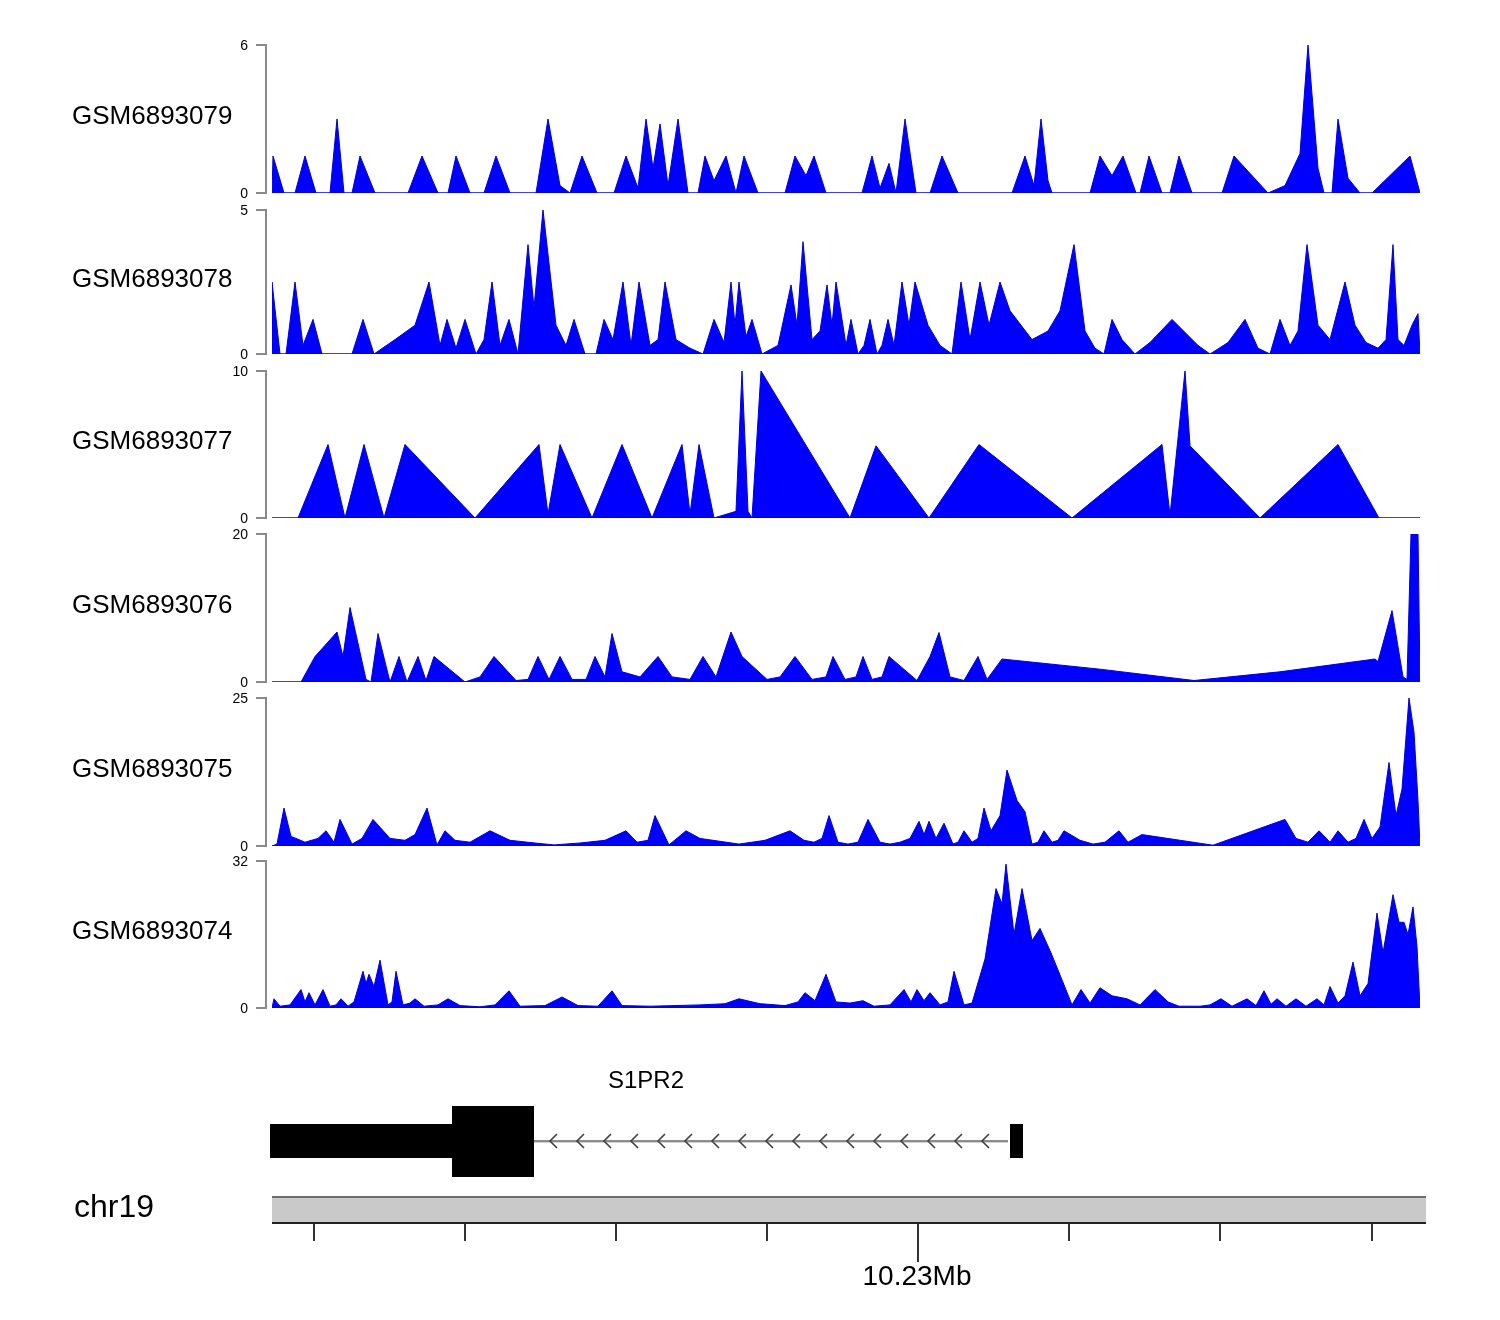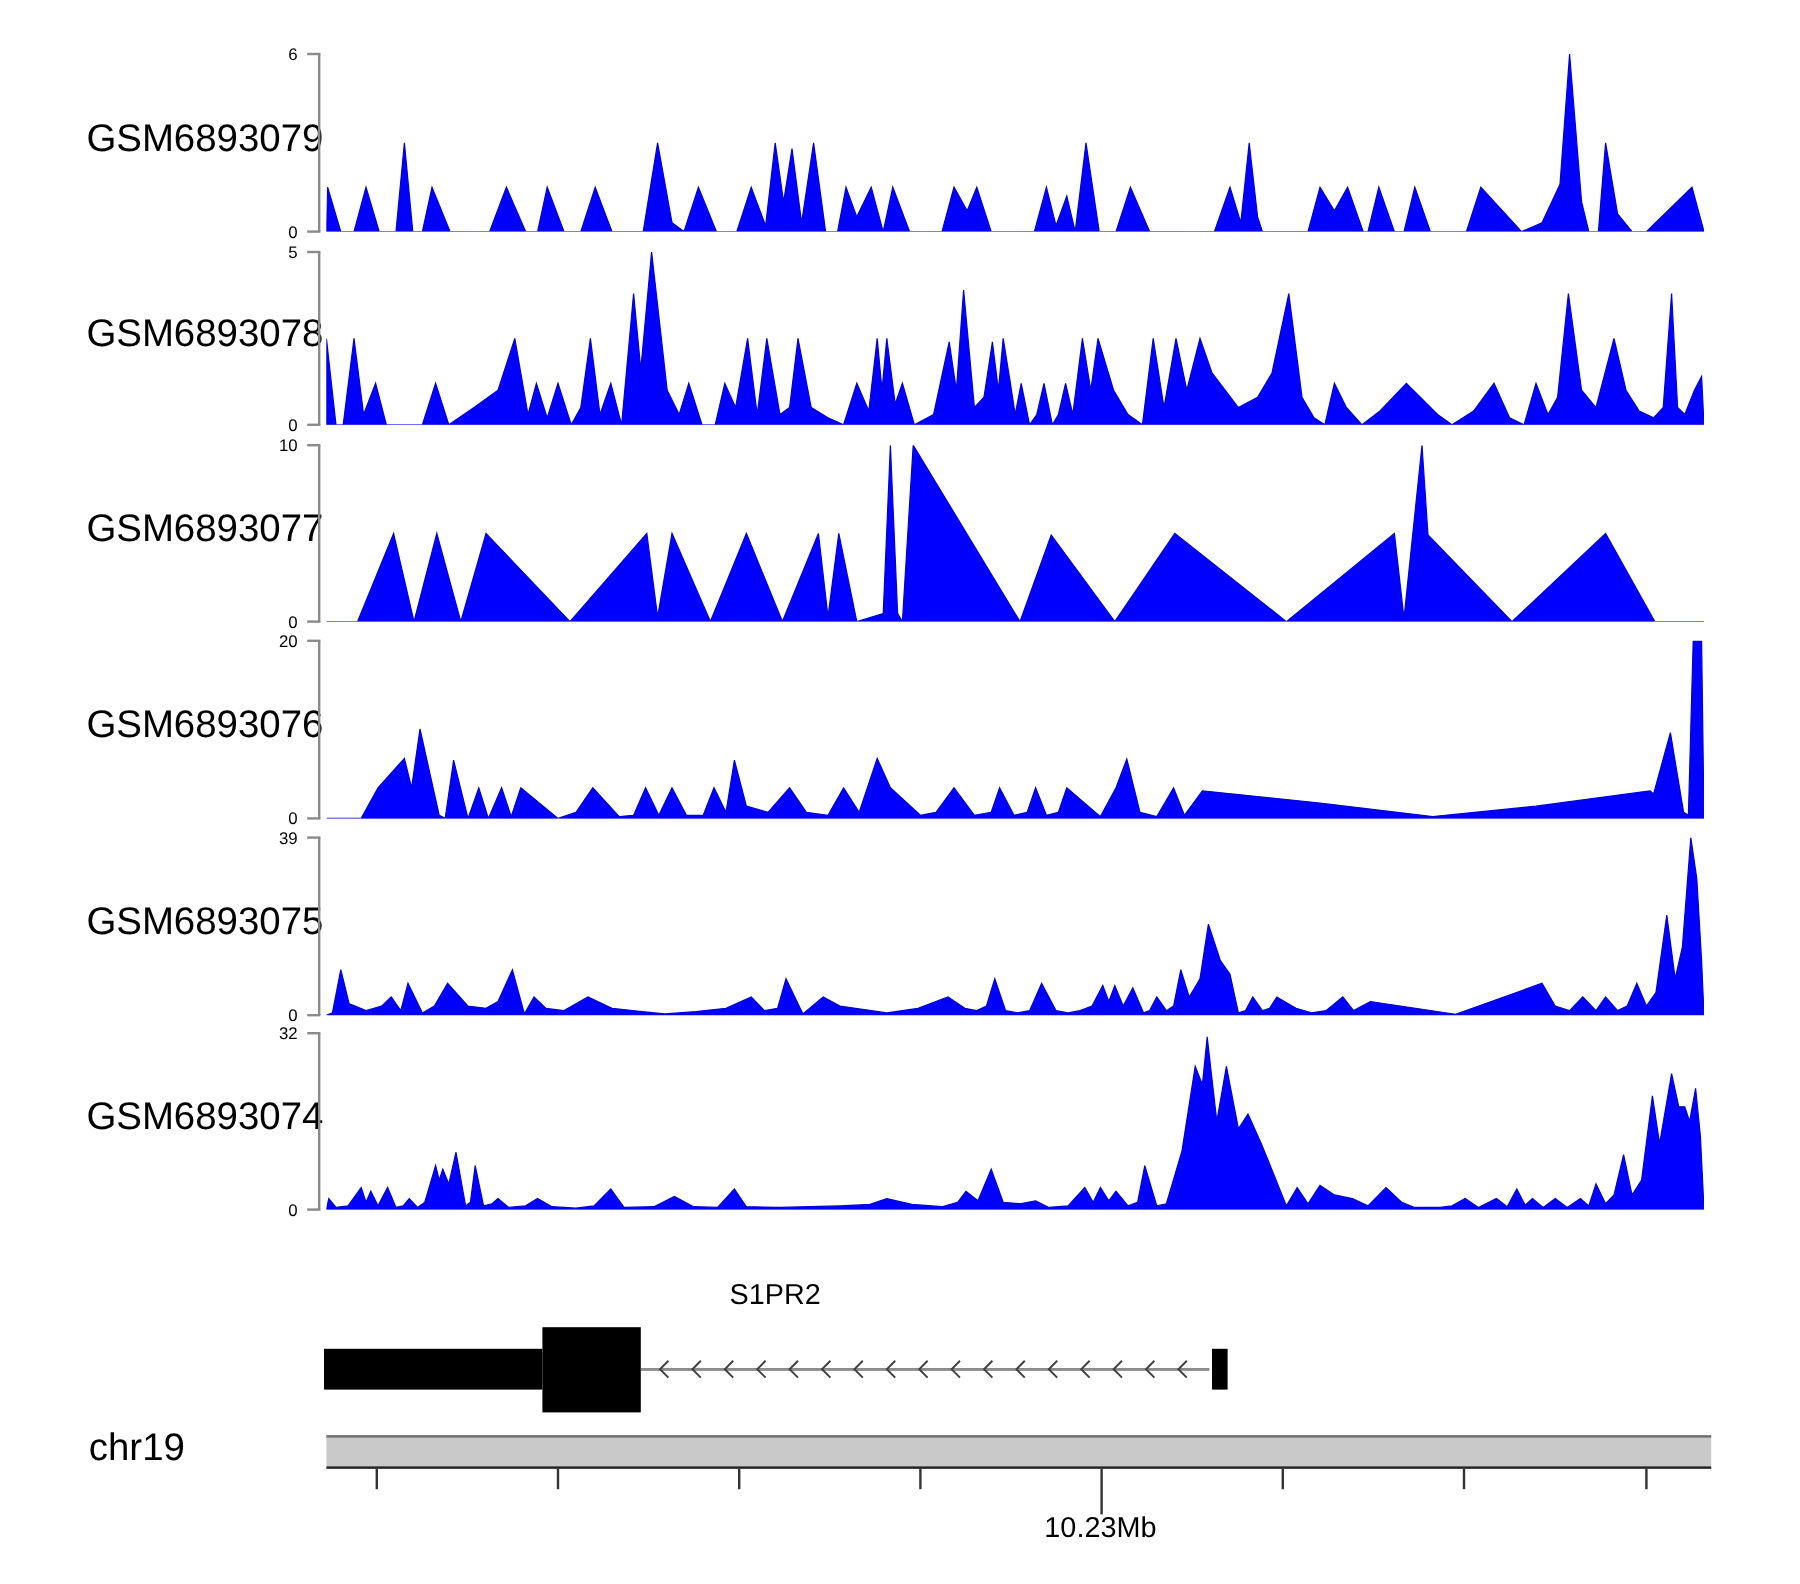--- a/index.html
+++ b/index.html
@@ -1,40 +1,40 @@
 <!DOCTYPE html>
 <html><head>
 <meta charset="utf-8">
 <style>
   html,body{margin:0;padding:0;background:#fff;}
   #figure{position:relative;width:1500px;height:1320px;background:#fff;overflow:hidden;
           font-family:"Liberation Sans",sans-serif;color:#000;}
   .track{position:absolute;left:0;width:1500px;}
   .track-label{position:absolute;left:72px;top:47%;transform:translateY(-50%);
-               font-size:32px;white-space:nowrap;text-align:right;}
+               font-size:26px;white-space:nowrap;text-align:right;}
   .yaxis-line{position:absolute;left:265px;top:0;bottom:0;width:2px;background:#8a8a8a;}
   .ytick{position:absolute;left:256px;width:11px;height:2px;background:#8a8a8a;}
   .ytick.top{top:-1px;} .ytick.bottom{bottom:-1px;}
   .ylabel{position:absolute;right:1252px;font-size:14px;line-height:14px;text-align:right;}
   .ylabel.top{top:-7px;} .ylabel.bottom{bottom:-7px;}
   .area{position:absolute;left:272px;top:0;}
   
   .gene-label{position:absolute;left:646px;top:1066px;transform:translateX(-50%);
               font-size:24px;}
   .utr-bar{position:absolute;left:270px;top:1124px;width:182px;height:34px;background:#000;}
   .cds-box{position:absolute;left:452px;top:1106px;width:82px;height:71px;background:#000;}
   .terminal-exon{position:absolute;left:1010px;top:1124px;width:13px;height:34px;background:#000;}
   #intron-svg{position:absolute;left:534px;top:1124px;}
   
   .chrom-label{position:absolute;left:74px;top:1188px;font-size:32px;}
   .chrom-bar{position:absolute;left:272px;top:1196px;width:1154px;height:24px;
              background:#c9c9c9;border-top:2px solid #6e6e6e;border-bottom:2px solid #222;}
   .chrom-tick{position:absolute;width:2px;background:#333;top:1224px;}
   .chrom-tick.minor{height:17px;} .chrom-tick.major{height:38px;}
-  .chrom-tick-label{position:absolute;top:1260px;transform:translateX(-50%);font-size:24px;}
+  .chrom-tick-label{position:absolute;top:1260px;transform:translateX(-50%);font-size:28px;}
 </style>
 </head>
 <body>
 
 <div id="figure">
 
   <div id="tracks-layer">
     <div class="track" style="top: 45px; height: 148px;">
       <div class="track-label">GSM6893079</div>
       <div class="yaxis-line"></div>
@@ -81,21 +81,21 @@
       <svg class="area" preserveAspectRatio="none" viewBox="0 0 1148 148" width="1148" height="148">
         <polygon points="0,148 0.0,148.0 29.0,148.0 43.0,122.5 65.0,98.0 71.0,122.5 78.0,73.5 94.0,145.4 99.0,148.0 106.0,99.5 118.0,148.0 127.0,122.5 135.0,148.0 146.0,122.5 154.0,146.5 162.0,122.5 193.0,148.0 208.0,142.9 222.0,122.5 244.0,146.5 256.0,145.4 266.0,122.5 277.0,145.4 288.0,122.5 300.0,145.4 314.0,145.4 323.0,122.5 333.0,142.9 340.0,99.5 350.0,137.8 368.0,142.9 386.0,122.5 400.0,142.9 418.0,145.4 431.0,122.5 444.0,142.9 459.0,98.0 470.0,122.5 495.0,145.4 508.0,142.9 523.0,122.5 540.0,145.4 554.0,142.9 561.0,122.5 573.0,145.4 584.0,142.9 591.0,122.5 600.0,145.4 610.0,142.9 617.0,122.5 645.0,146.5 658.0,122.5 667.0,98.5 678.0,142.9 692.0,146.5 706.0,122.5 715.0,145.4 730.0,125.0 828.0,135.2 922.0,146.5 1008.0,137.8 1103.0,125.0 1106.0,127.6 1120.0,76.6 1131.0,142.9 1135.0,145.4 1139.0,0.0 1146.0,0.0 1148.0,148.0 1148,148" fill="#0000ff" stroke="#0000d8" stroke-width="1"></polygon>
       </svg>
     </div>
 
     <div class="track" style="top: 698px; height: 148px;">
       <div class="track-label">GSM6893075</div>
       <div class="yaxis-line"></div>
       <div class="ytick top"></div>
       <div class="ytick bottom"></div>
-      <div class="ylabel top">39</div>
+      <div class="ylabel top">25</div>
       <div class="ylabel bottom">0</div>
       <svg class="area" preserveAspectRatio="none" viewBox="0 0 1148 148" width="1148" height="148">
         <polygon points="0,148 0.0,148.0 5.0,146.1 12.0,110.1 19.0,138.5 24.0,140.4 33.0,144.2 46.0,140.4 54.0,132.8 62.0,144.2 68.0,121.4 80.0,146.1 90.0,140.4 101.0,121.4 118.0,140.4 133.0,142.3 143.0,136.6 155.0,110.1 165.0,146.9 173.0,132.8 183.0,142.3 198.0,144.2 218.0,132.8 238.0,142.3 263.0,145.0 282.0,146.9 308.0,145.0 333.0,142.3 354.0,132.8 365.0,144.2 376.0,142.3 383.0,117.6 397.0,146.9 414.0,132.8 428.0,140.4 467.0,146.1 493.0,142.3 518.0,132.8 532.0,142.3 542.0,144.2 550.0,140.4 557.0,117.6 566.0,144.2 576.0,146.1 586.0,144.2 596.0,121.4 608.0,144.2 618.0,146.1 628.0,144.2 638.0,140.4 647.0,123.3 652.0,136.6 657.0,123.3 664.0,140.4 672.0,125.2 681.0,146.1 686.0,144.2 692.0,132.8 700.0,144.2 706.0,140.4 712.0,110.1 719.0,132.8 728.0,117.6 735.0,72.1 745.0,102.5 753.0,113.8 760.0,146.1 766.0,144.2 772.0,132.8 780.0,144.2 786.0,142.3 792.0,132.8 808.0,142.3 821.0,146.1 833.0,144.2 847.0,132.8 856.0,144.2 870.0,136.6 941.0,147.2 1013.0,121.4 1024.0,140.4 1036.0,144.2 1047.0,132.8 1058.0,144.2 1066.0,132.8 1076.0,144.2 1084.0,140.4 1092.0,121.4 1100.0,140.4 1108.0,129.0 1117.0,64.5 1124.0,117.6 1130.0,91.1 1137.0,0.0 1142.0,34.2 1146.0,102.5 1148.0,148.0 1148,148" fill="#0000ff" stroke="#0000d8" stroke-width="1"></polygon>
       </svg>
     </div>
 
     <div class="track" style="top: 861px; height: 147px;">
       <div class="track-label">GSM6893074</div>
       <div class="yaxis-line"></div>
       <div class="ytick top"></div>

